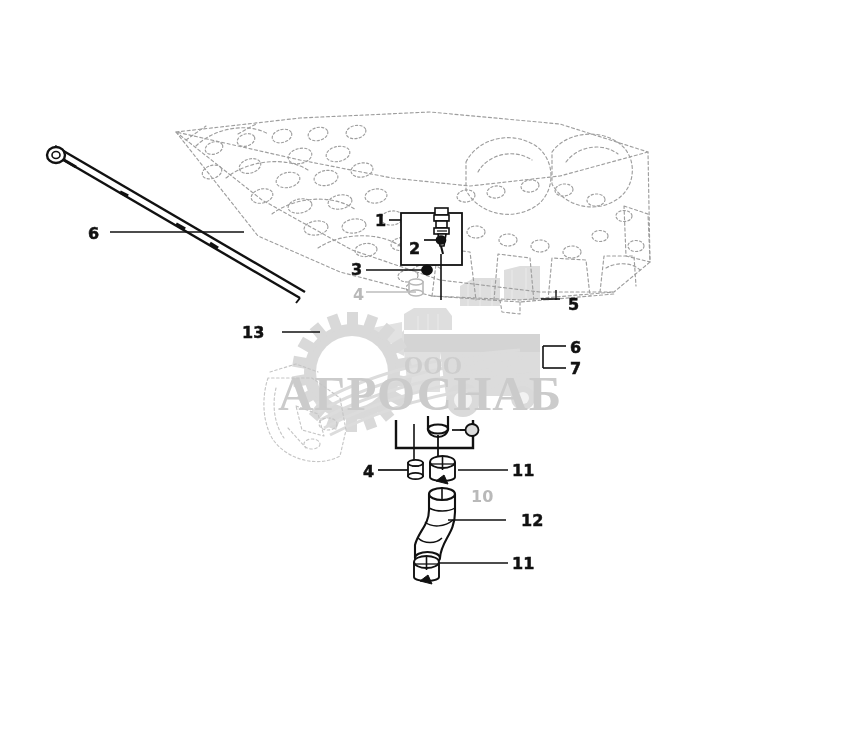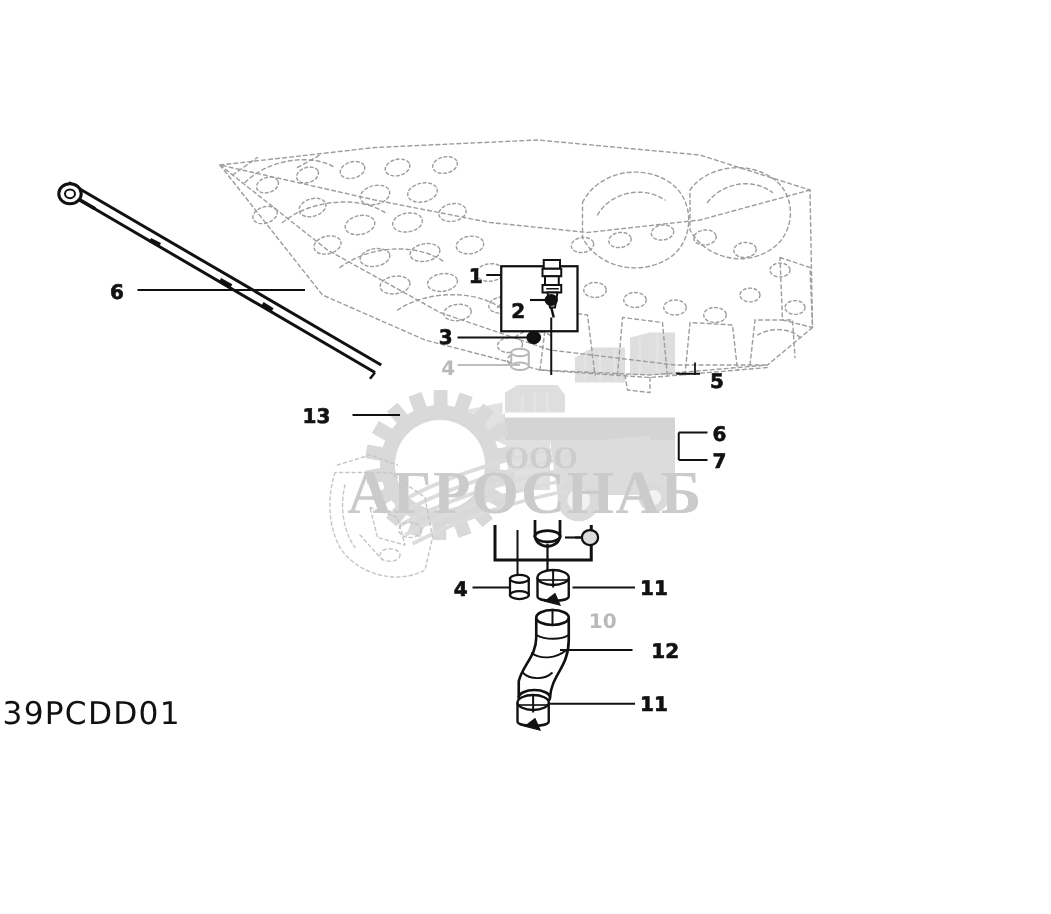--- a/index.html
+++ b/index.html
@@ -329,15 +329,14 @@
     <div class="callout" style="left:570px; top:361px;">7</div>
     <div class="callout faint" style="left:471px; top:445px;margin-top:44px;">10</div>
     <div class="callout" style="left:512px; top:463px;">11</div>
     <div class="callout" style="left:510px; top:513px;margin-left:11px;">12</div>
     <div class="callout" style="left:512px; top:556px;">11</div>
     <div class="callout" style="left:242px; top:325px;">13</div>
     <div class="callout" style="left:88px;  top:226px;">6</div>
     <div class="callout" style="left:363px; top:464px;">4</div>
   </div>
 
-  <div class="drawing-code">39PCDD01</div>
 
 </div>
 
 </body></html>

